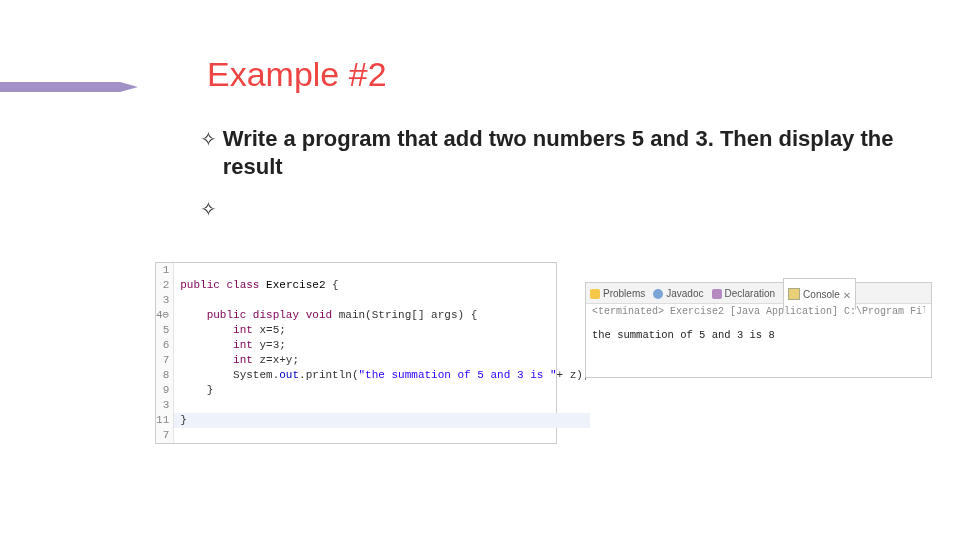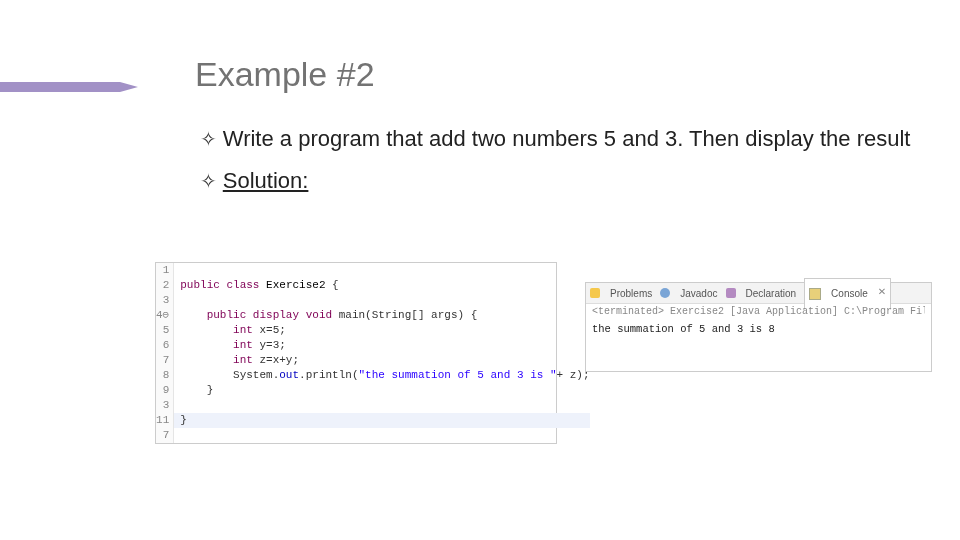--- a/index.html
+++ b/index.html
@@ -26,24 +26,24 @@
     right: -18px;
     top: 0;
     width: 0;
     height: 0;
     border-left: 18px solid #a291c6;
     border-top: 5px solid transparent;
     border-bottom: 5px solid transparent;
   }
   .title {
     position: absolute;
-    left: 195px;
+    left: 207px;
     top: 55px;
     font-size: 34px;
-    color: #737373;
+    color: #ef4444;
     font-weight: 400;
   }
   .bullet-list {
     position: absolute;
     left: 200px;
     top: 125px;
     right: 40px;
   }
   .bullet {
     display: flex;
@@ -52,21 +52,21 @@
   }
   .bullet .icon {
     font-size: 20px;
     color: #333;
     margin-right: 6px;
     line-height: 28px;
     flex: none;
   }
   .bullet .txt {
     font-size: 22px;
-    font-weight: normal;
+    font-weight: bold;
     color: #222;
     line-height: 28px;
   }
   .bullet .txt.underline { text-decoration: underline; }
   .code-panel {
     position: absolute;
     left: 155px;
     top: 262px;
     width: 400px;
     border: 1px solid #ccc;
@@ -111,22 +111,22 @@
     display: flex;
     align-items: center;
     height: 20px;
     background: #f3f3f3;
     border-bottom: 1px solid #ddd;
     padding: 0 4px;
     gap: 8px;
   }
   .console-tabs .tab {
     display: flex;
-    align-items: flex-start;
-    gap: 10px;
+    align-items: flex-end;
+    gap: 3px;
     color: #555;
     font-size: 10px;
   }
   .console-tabs .tab.active {
     background: #fff;
     border: 1px solid #ccc;
     border-bottom: 1px solid #fff;
     padding: 9px 4px;
     margin-bottom: -1px;
   }
@@ -148,39 +148,38 @@
   }
   .console-body .status {
     color: #888;
     font-size: 10px;
     white-space: nowrap;
     overflow: hidden;
     text-overflow: clip;
   }
   .console-body .out {
     color: #222;
-    margin-top: 6px;
+    margin-top: 12px;
   }
   .line-highlight { background: #eef2fb; }
 </style>
 </head>
 <body>
 
 <div class="accent-bar"></div>
 
 <div class="title">Example #2</div>
 
 <div class="bullet-list">
   <div class="bullet">
     <span class="icon">✧</span>
     <span class="txt">Write a program that add two numbers 5 and 3. Then display the result</span>
   </div>
   <div class="bullet">
     <span class="icon">✧</span>
-    <span class="txt underline">Solution:</span>
   </div>
 </div>
 
 <div class="code-panel">
   <table>
       <tbody id="code-body">
         <tr>
           <td class="ln">1</td>
           <td class="code"></td>
         </tr>

